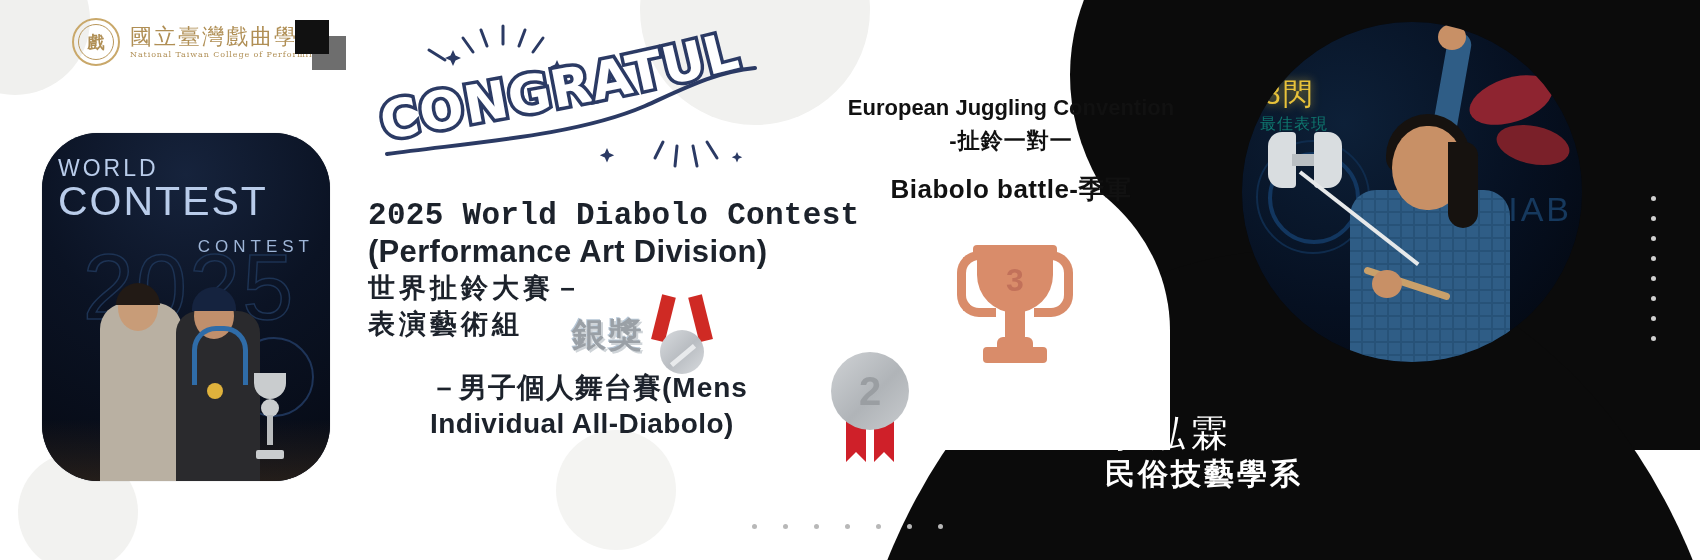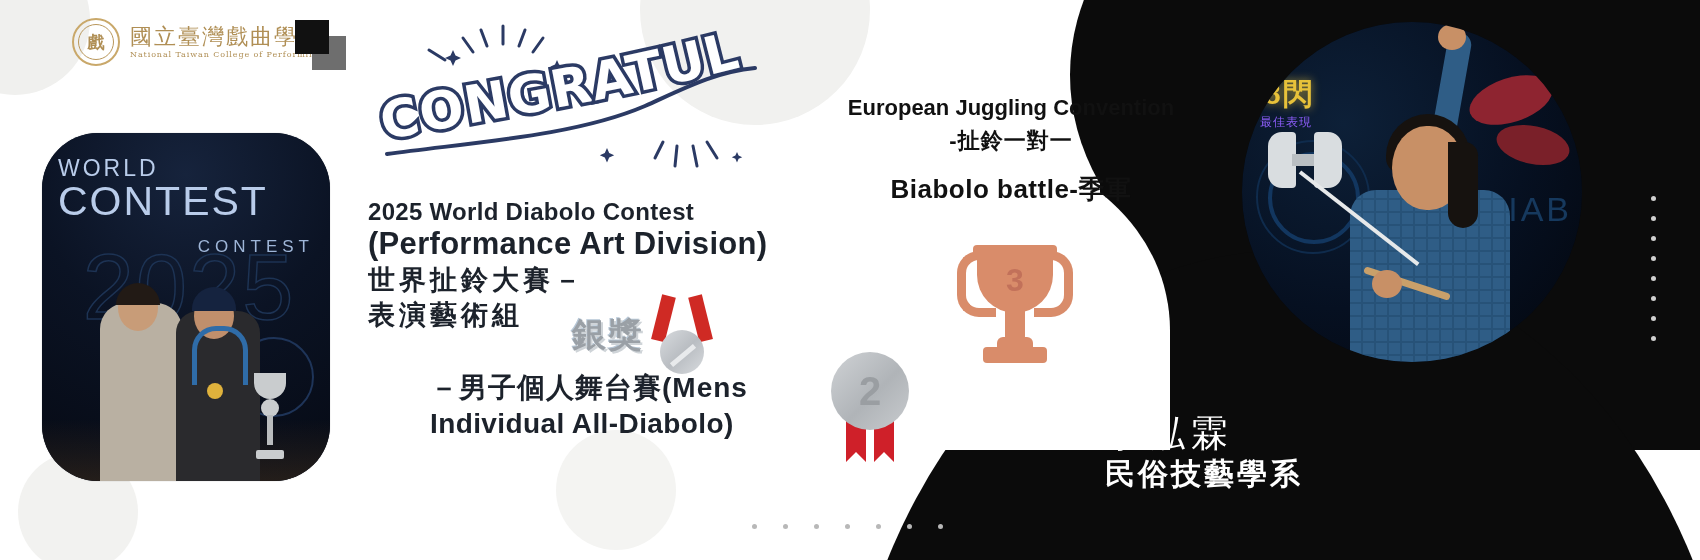--- a/index.html
+++ b/index.html
@@ -106,21 +106,21 @@
   .pl-ribbon{position:absolute;left:150px;bottom:96px;width:46px;height:54px;border:5px solid #2f6ca8;border-bottom:none;border-radius:24px 24px 0 0;background:transparent;}
   .pl-trophy{position:absolute;right:40px;bottom:22px;width:40px;height:86px;}
   .pl-trophy .cup{position:absolute;top:0;left:4px;width:32px;height:26px;background:#c9ccce;border-radius:0 0 16px 16px;}
   .pl-trophy .ball{position:absolute;top:26px;left:11px;width:18px;height:18px;border-radius:50%;background:#c9ccce;}
   .pl-trophy .stem{position:absolute;top:42px;left:17px;width:6px;height:30px;background:#b9bcbe;}
   .pl-trophy .base{position:absolute;bottom:0;left:6px;width:28px;height:9px;background:#c9ccce;border-radius:2px;}
   .pl-floor{position:absolute;left:0;right:0;bottom:0;height:62px;background:linear-gradient(180deg,rgba(40,30,20,.0),rgba(60,45,30,.55));}
 
   
   .text-left{position:absolute;left:368px;top:198px;z-index:16;color:#1c222b;}
-  .tl-l1{font-size:24px;font-weight:bold;letter-spacing:.3px;line-height:1.16;white-space:nowrap;}
+  .tl-l1{font-size:31px;font-weight:bold;letter-spacing:.3px;line-height:1.16;white-space:nowrap;font-family:Liberation Mono, monospace;}
   .tl-l2{font-size:31px;font-weight:bold;letter-spacing:.3px;line-height:1.16;white-space:nowrap;}
   .tl-cn{font-size:27px;font-weight:bold;letter-spacing:4px;line-height:1.32;white-space:nowrap;
          font-family:"DejaVu Sans","Liberation Sans",sans-serif;}
 
   .silver-award{position:absolute;left:572px;top:296px;z-index:17;display:flex;align-items:center;gap:8px;}
   .sa-text{font-size:34px;font-weight:bold;letter-spacing:2px;color:#9aa0a6;
            text-shadow:2px 2px 0 #cfd4d8, -1px -1px 0 #b7c7d6;}
   .medal-silver{position:relative;width:60px;height:78px;}
   .medal-silver .rb-l{position:absolute;left:10px;top:0;width:14px;height:46px;background:#cf2a24;transform:rotate(14deg);transform-origin:top center;}
   .medal-silver .rb-r{position:absolute;right:10px;top:0;width:14px;height:46px;background:#cf2a24;transform:rotate(-14deg);transform-origin:top center;}
@@ -166,23 +166,23 @@
   .photo-right{
     position:absolute;left:1242px;top:22px;width:340px;height:340px;border-radius:50%;
     overflow:hidden;z-index:14;background:#04070d;
   }
   .pr-bg{position:absolute;inset:0;background:
      radial-gradient(circle at 30% 30%, #0d2038 0%, #061021 55%, #03060d 100%);}
   .pr-ring1{position:absolute;left:26px;top:130px;width:84px;height:84px;border-radius:50%;border:4px solid #12365f;}
   .pr-ring2{position:absolute;left:14px;top:118px;width:110px;height:110px;border-radius:50%;border:2px solid #0f2b4c;}
   .pr-disc-r{position:absolute;right:28px;top:56px;width:86px;height:44px;border-radius:50%;background:#8e2430;transform:rotate(-18deg);}
   .pr-disc-r2{position:absolute;right:12px;top:104px;width:74px;height:38px;border-radius:50%;background:#7a2029;transform:rotate(12deg);}
-  .pr-neon{position:absolute;left:22px;top:52px;font-size:30px;font-weight:bold;color:#e8c23a;letter-spacing:2px;
+  .pr-neon{position:absolute;left:22px;top:52px;font-size:30px;font-weight:normal;color:#e8c23a;letter-spacing:2px;
      text-shadow:0 0 10px rgba(232,194,58,.7);}
-  .pr-neon2{position:absolute;left:18px;top:92px;font-size:12px;color:#8b5cf6;letter-spacing:1px;}
+  .pr-neon2{position:absolute;left:18px;top:92px;font-size:16px;color:#0f766e;letter-spacing:1px;}
   .pr-bigtext{position:absolute;right:10px;top:170px;font-size:34px;color:#16395e;letter-spacing:3px;line-height:1;}
   .pr-body{position:absolute;left:108px;top:168px;width:160px;height:190px;background:#2f5d86;border-radius:26px 26px 0 0;}
   .pr-body-check{position:absolute;inset:0;border-radius:26px 26px 0 0;opacity:.35;
      background:repeating-linear-gradient(90deg,transparent 0 11px,#1b3f60 11px 13px),
                 repeating-linear-gradient(0deg,transparent 0 11px,#1b3f60 11px 13px);}
   .pr-head{position:absolute;left:150px;top:104px;width:72px;height:84px;background:#c89066;border-radius:36px/44px;}
   .pr-hair{position:absolute;left:144px;top:92px;width:84px;height:60px;background:#16120f;border-radius:42px 42px 16px 16px;}
   .pr-hair2{position:absolute;left:206px;top:120px;width:30px;height:86px;background:#16120f;border-radius:0 16px 18px 18px;}
   .pr-arm{position:absolute;left:196px;top:10px;width:24px;height:130px;background:#2f5d86;transform:rotate(10deg);border-radius:12px;}
   .pr-hand{position:absolute;left:196px;top:2px;width:28px;height:26px;background:#c89066;border-radius:50%;}

